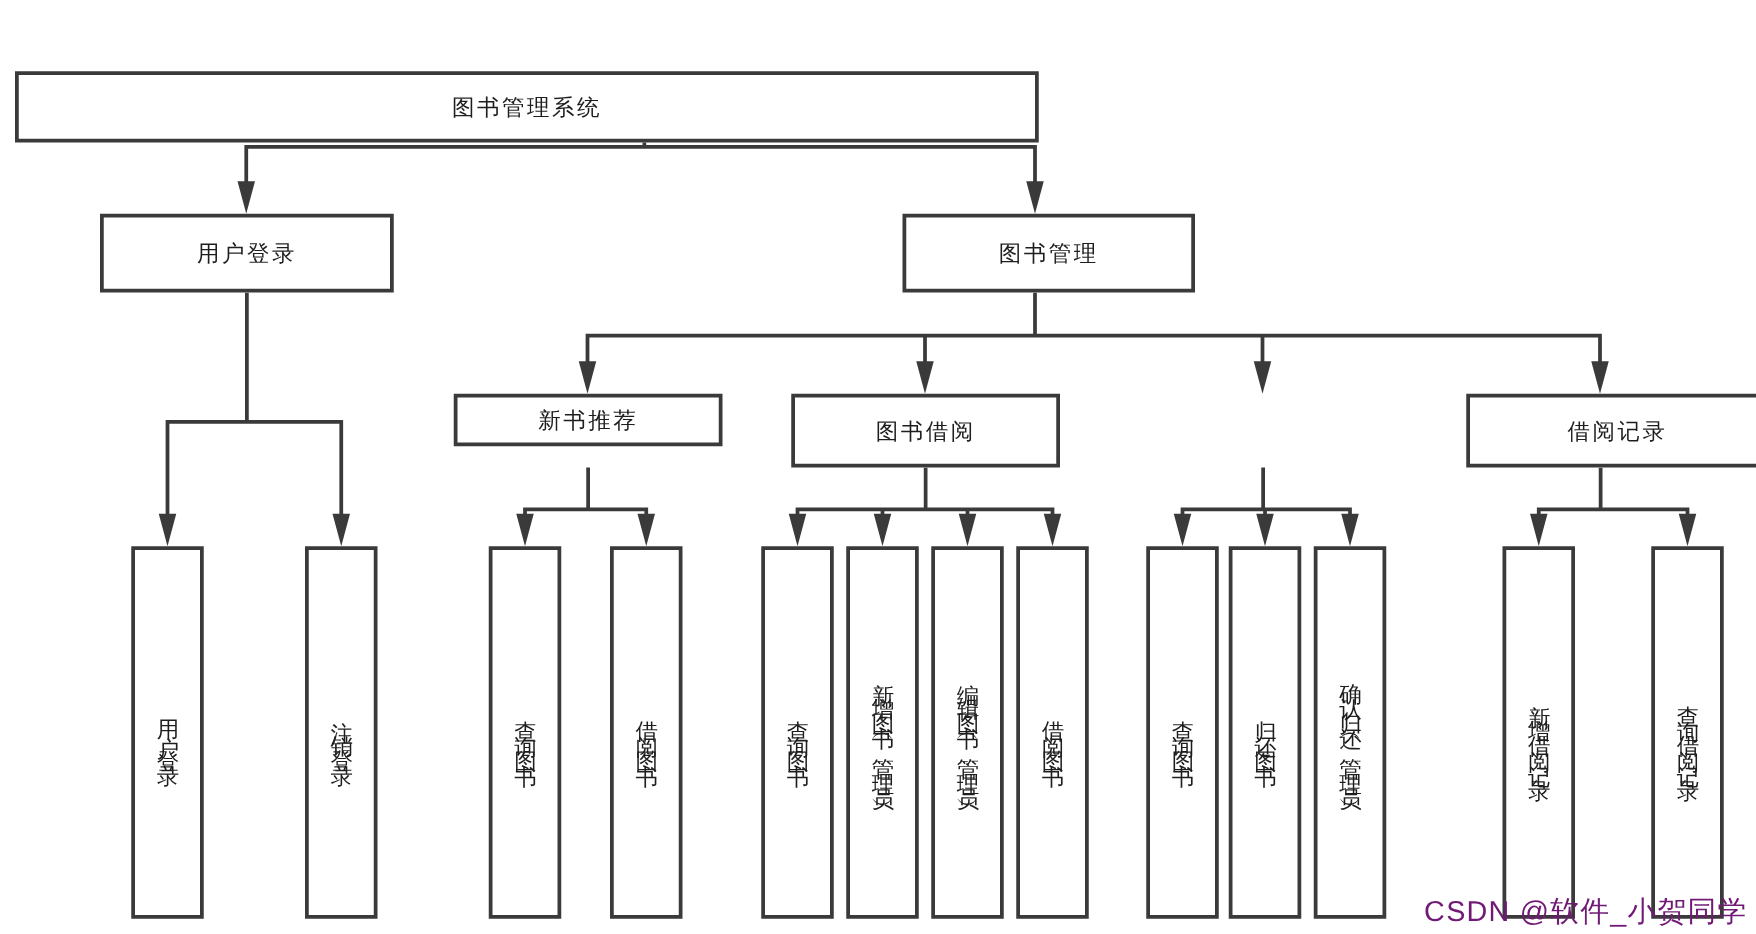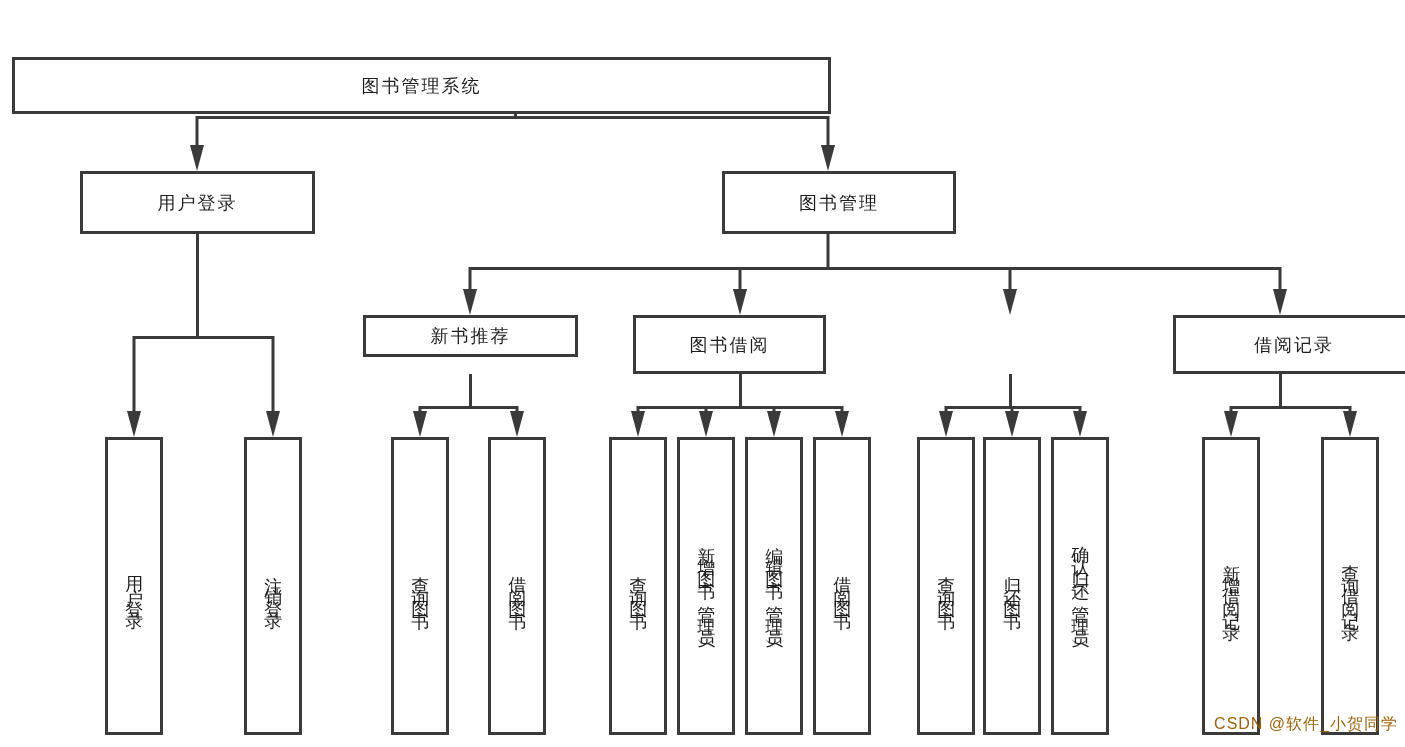--- a/index.html
+++ b/index.html
@@ -41,23 +41,23 @@
     writing-mode: vertical-rl;
     text-orientation: mixed;
     font-size: 18px;
     line-height: 1.15;
     letter-spacing: 12px;
   }
   .watermark {
     position: absolute;
     right: 7px;
     top: 714px;
-    font-size: 16px;
+    font-size: 23px;
     letter-spacing: 1px;
-    color: #a16207;
+    color: #701a75;
     z-index: 3;
     white-space: nowrap;
   }
 </style>
 </head>
 <body>
 
 <div id="canvas">
 
   <svg id="connectors" width="1405" height="747" viewBox="0 0 1405 747">
@@ -122,21 +122,21 @@
   <div class="box hbox" style="left:80px; top:171px; width:235px; height:63px;">
     <span>用户登录</span>
   </div>
   <div class="box hbox" style="left:711px; top:171px; width:234px; height:63px;margin-left:11px;">
     <span>图书管理</span>
   </div>
 
   <div class="box hbox" style="left:363px; top:315px; width:215px; height:42px;">
     <span>新书推荐</span>
   </div>
-  <div class="box hbox" style="left:633px; top:315px; width:193px; height:59px;align-items:center;">
+  <div class="box hbox" style="left:633px; top:315px; width:215px; height:59px;align-items:center;">
     <span>图书借阅</span>
   </div>
   <div class="box hbox" style="left:1173px; top:315px; width:242px; height:59px;">
     <span>借阅记录</span>
   </div>
 
   <div class="box vbox" style="left:105px; top:437px; width:58px; height:298px;">
     <span>用户登录</span>
   </div>
   <div class="box vbox" style="left:244px; top:437px; width:58px; height:298px;">

